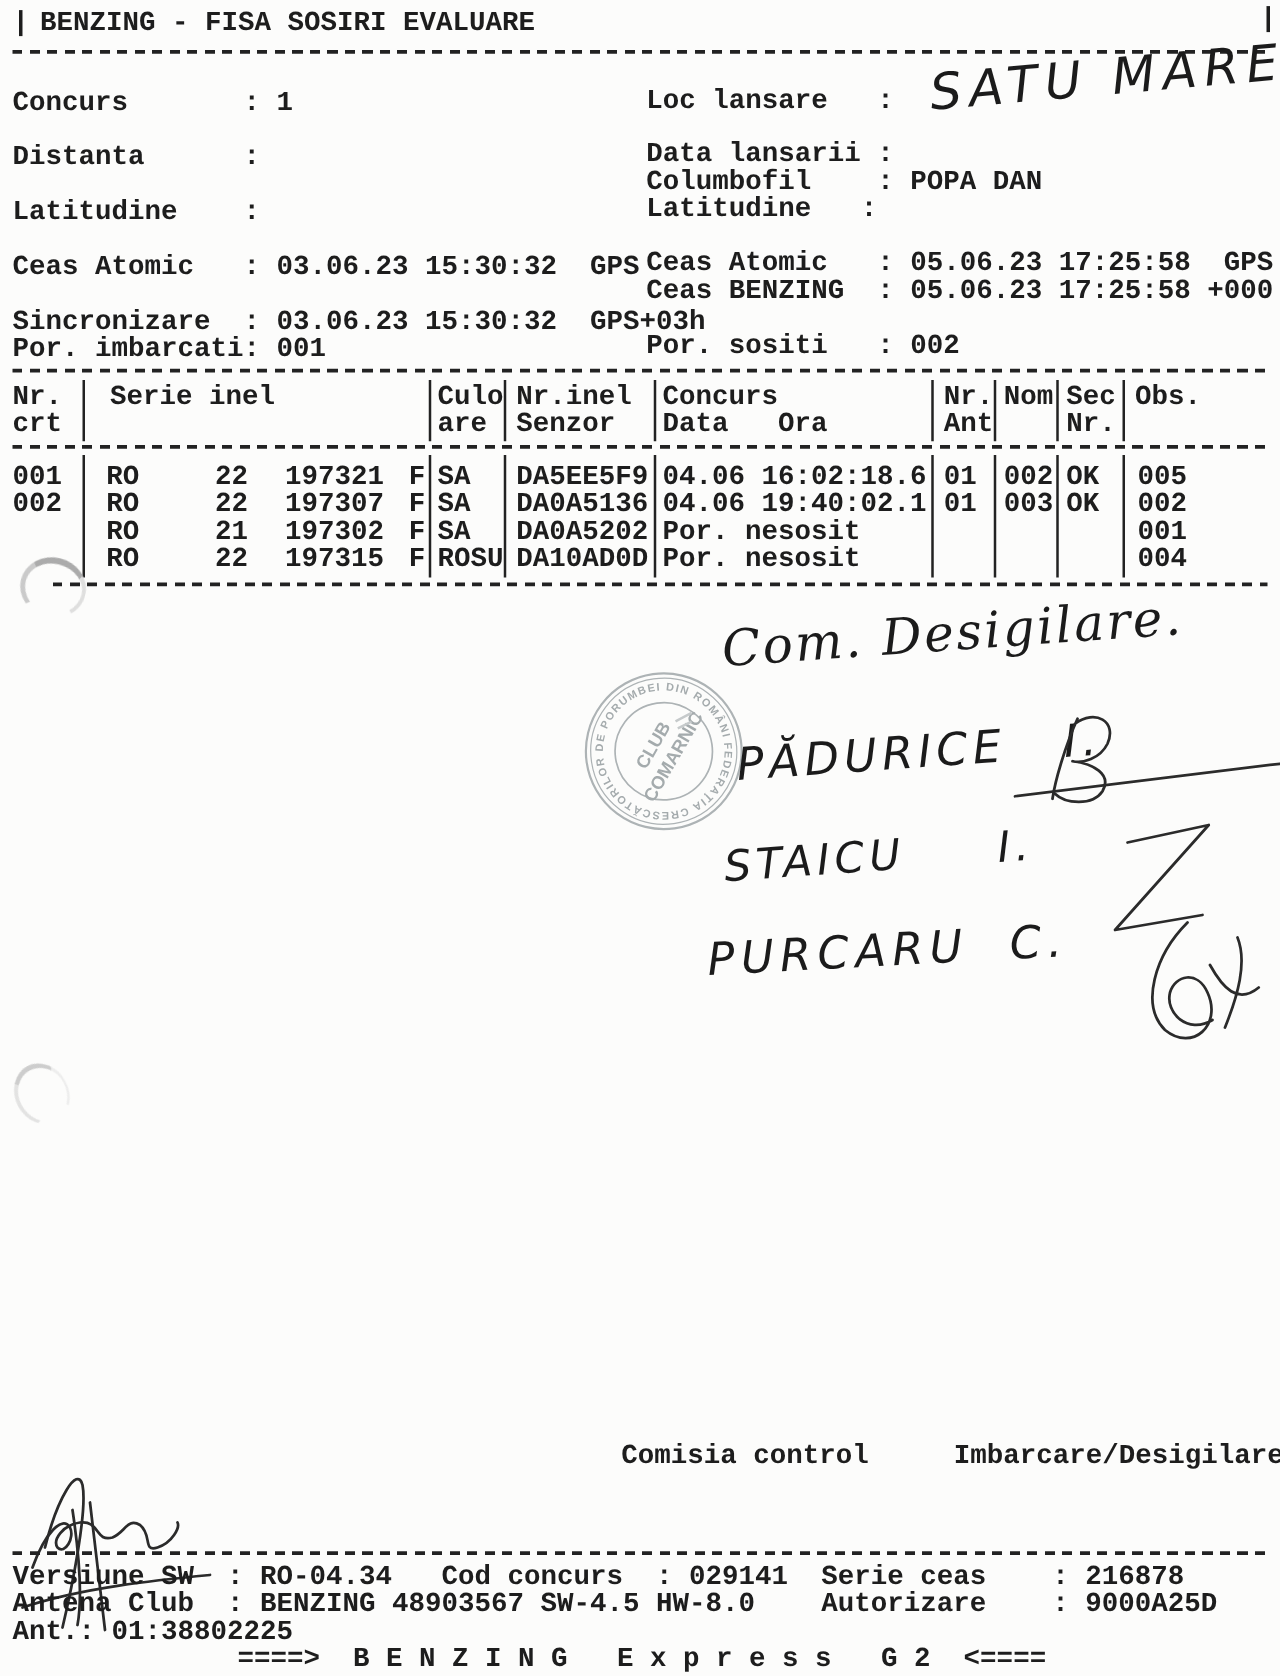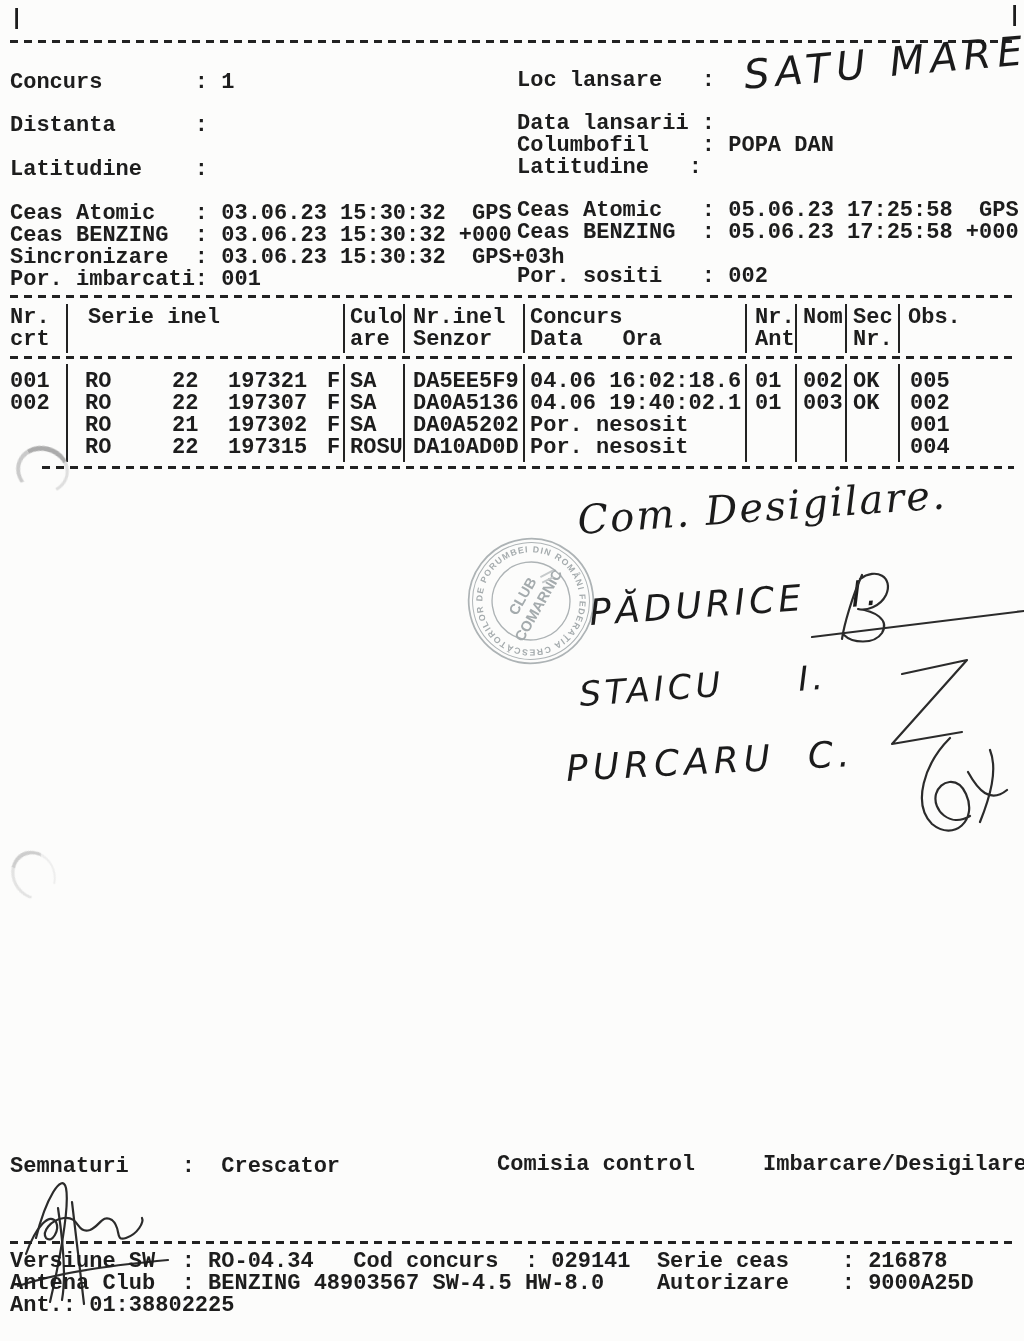--- a/index.html
+++ b/index.html
@@ -34,36 +34,36 @@
   .a2{left:12px;top:850px;width:38px;height:44px;transform:rotate(-28deg);opacity:.55;
       border-top:4px solid #a8a8a8;border-left:3px solid #cfcfcf;
       border-right:2px solid #e2e2e2;border-bottom:2px solid rgba(0,0,0,0);}
 </style>
 </head>
 <body>
 
 <div class="page">
 
   <div class="mono" style="left:10px;top:8px">|</div>
+  <div class="mono" style="left:32px;top:8px">BENZING - FISA SOSIRI EVALUARE</div>
   <div class="mono" style="left:1008px;top:5px">|</div>
   <div class="dash" style="left:10px;top:40px;width:1004px"></div>
 
   <div class="mono" style="left:10px;top:72px">Concurs       : 1</div>
   <div class="mono" style="left:517px;top:70px">Loc lansare   :</div>
   <div class="hand" style="left:742px;top:52px;font-size:40px;letter-spacing:6px;transform:rotate(-5deg)">SATU MARE</div>
 
   <div class="mono" style="left:10px;top:115px">Distanta      :</div>
   <div class="mono" style="left:517px;top:113px">Data lansarii :</div>
   <div class="mono" style="left:517px;top:135px">Columbofil    : POPA DAN</div>
   <div class="mono" style="left:10px;top:159px">Latitudine    :</div>
   <div class="mono" style="left:517px;top:157px">Latitudine   :</div>
 
   <div class="mono" style="left:10px;top:203px">Ceas Atomic   : 03.06.23 15:30:32  GPS</div>
   <div class="mono" style="left:517px;top:200px">Ceas Atomic   : 05.06.23 17:25:58  GPS</div>
-  <div class="mono" style="left:10px;top:225px">Ceas BENZING  : 03.06.23 15:30:32 +000</div>
   <div class="mono" style="left:517px;top:222px">Ceas BENZING  : 05.06.23 17:25:58 +000</div>
   <div class="mono" style="left:10px;top:247px">Sincronizare  : 03.06.23 15:30:32  GPS+03h</div>
   <div class="mono" style="left:10px;top:269px">Por. imbarcati: 001</div>
   <div class="mono" style="left:517px;top:266px">Por. sositi   : 002</div>
   <div class="dash" style="left:10px;top:295px;width:1004px"></div>
 
   <div>
     <div class="mono" style="left:10px;top:307px">Nr.</div>
     <div class="mono" style="left:10px;top:329px">crt</div>
     <div class="mono" style="left:88px;top:307px">Serie inel</div>
@@ -178,33 +178,33 @@
     <path d="M62,10 C52,32 44,60 42,74 M60,14 C76,2 94,12 86,30 C80,42 66,46 58,44 C74,46 90,54 82,68 C74,80 52,78 44,70"></path>
     <line x1="12" y1="72" x2="224" y2="46" stroke-width="2.6"></line>
   </svg>
 
   <svg class="sig" style="left:862px;top:652px" width="155" height="195" viewBox="0 0 155 195">
     <path d="M40,22 L105,8 L30,92 L100,80"></path>
     <path d="M88,86 C62,112 50,152 70,172 C92,190 116,168 104,142 C96,124 78,128 74,142 C70,158 88,176 108,164"></path>
     <path d="M106,120 C116,138 128,152 145,138 M118,170 C128,145 136,118 128,98"></path>
   </svg>
 
-  <div class="mono" style="left:10px;top:1156px">Semnaturi    :  Crescator</div>
   <div class="mono" style="left:497px;top:1154px">Comisia control</div>
   <div class="mono" style="left:763px;top:1154px">Imbarcare/Desigilare</div>
 
   <svg class="sig" style="left:6px;top:1168px" width="175" height="140" viewBox="0 0 175 140">
     <path d="M30,70 C40,30 56,4 60,20 C64,40 52,100 44,134"></path>
     <path d="M20,86 C30,58 44,44 50,54 C54,62 46,76 40,70 C36,64 44,52 58,50 C74,48 70,66 84,62 C94,58 96,46 106,52 C116,60 108,74 120,70 C132,66 138,54 136,50"></path>
     <path d="M12,118 C60,102 120,96 162,92"></path>
     <path d="M66,34 L78,136 M52,40 C58,80 60,110 56,132"></path>
   </svg>
 
   <div class="dash" style="left:10px;top:1241px;width:1004px"></div>
 
   <div class="mono" style="left:10px;top:1251px">Versiune SW  : RO-04.34   Cod concurs  : 029141  Serie ceas    : 216878</div>
   <div class="mono" style="left:10px;top:1273px">Antena Club  : BENZING 48903567 SW-4.5 HW-8.0    Autorizare    : 9000A25D</div>
   <div class="mono" style="left:10px;top:1295px">Ant.: 01:38802225</div>
+  <div class="mono" style="left:190px;top:1317px">====&gt;  B E N Z I N G   E x p r e s s   G 2  &lt;====</div>
 
   <div class="artifact a1"></div>
   <div class="artifact a2"></div>
 
 </div>
 
 </body></html>

